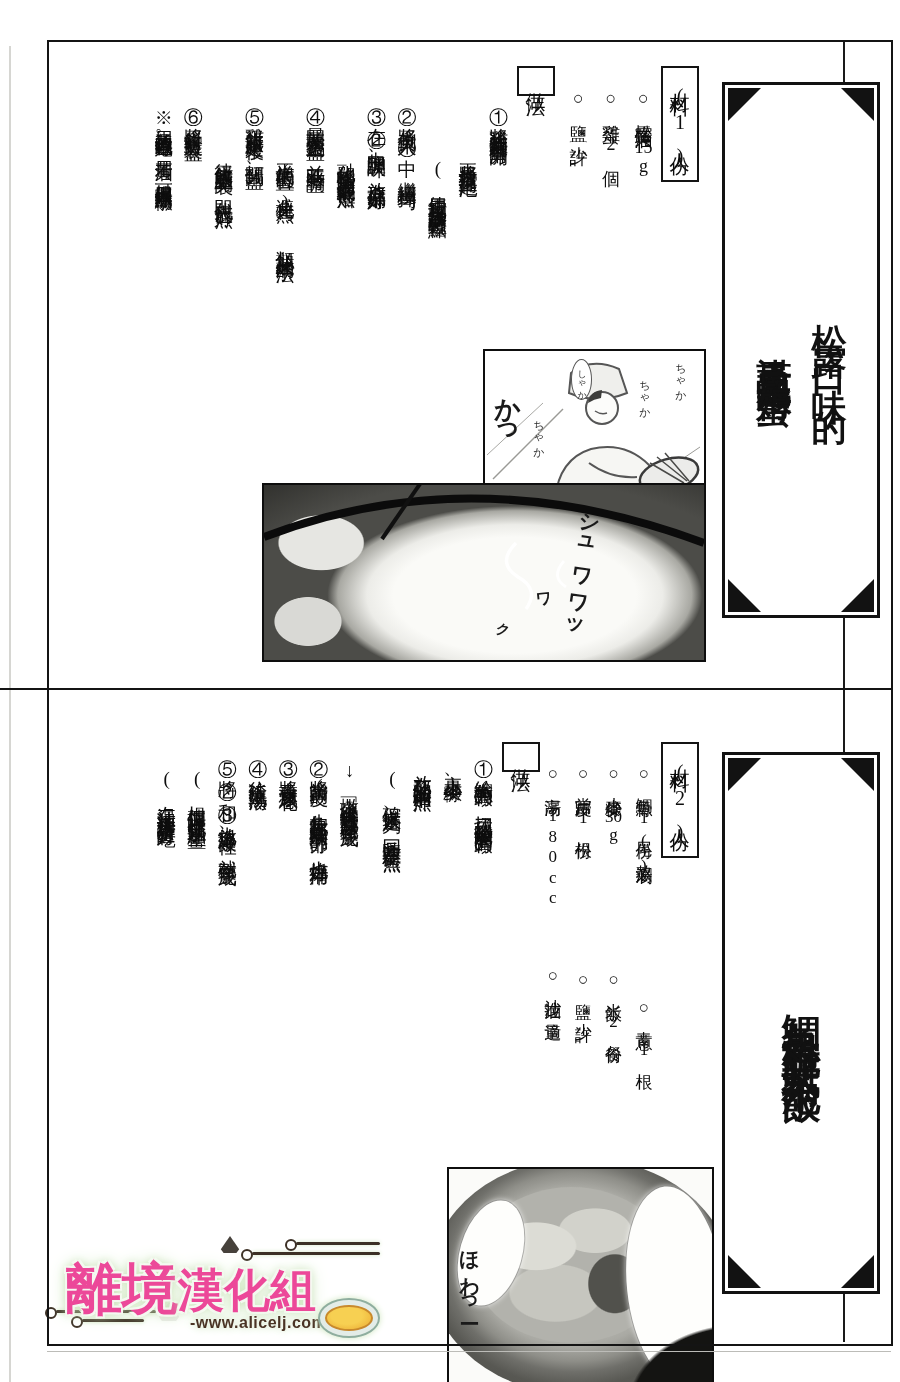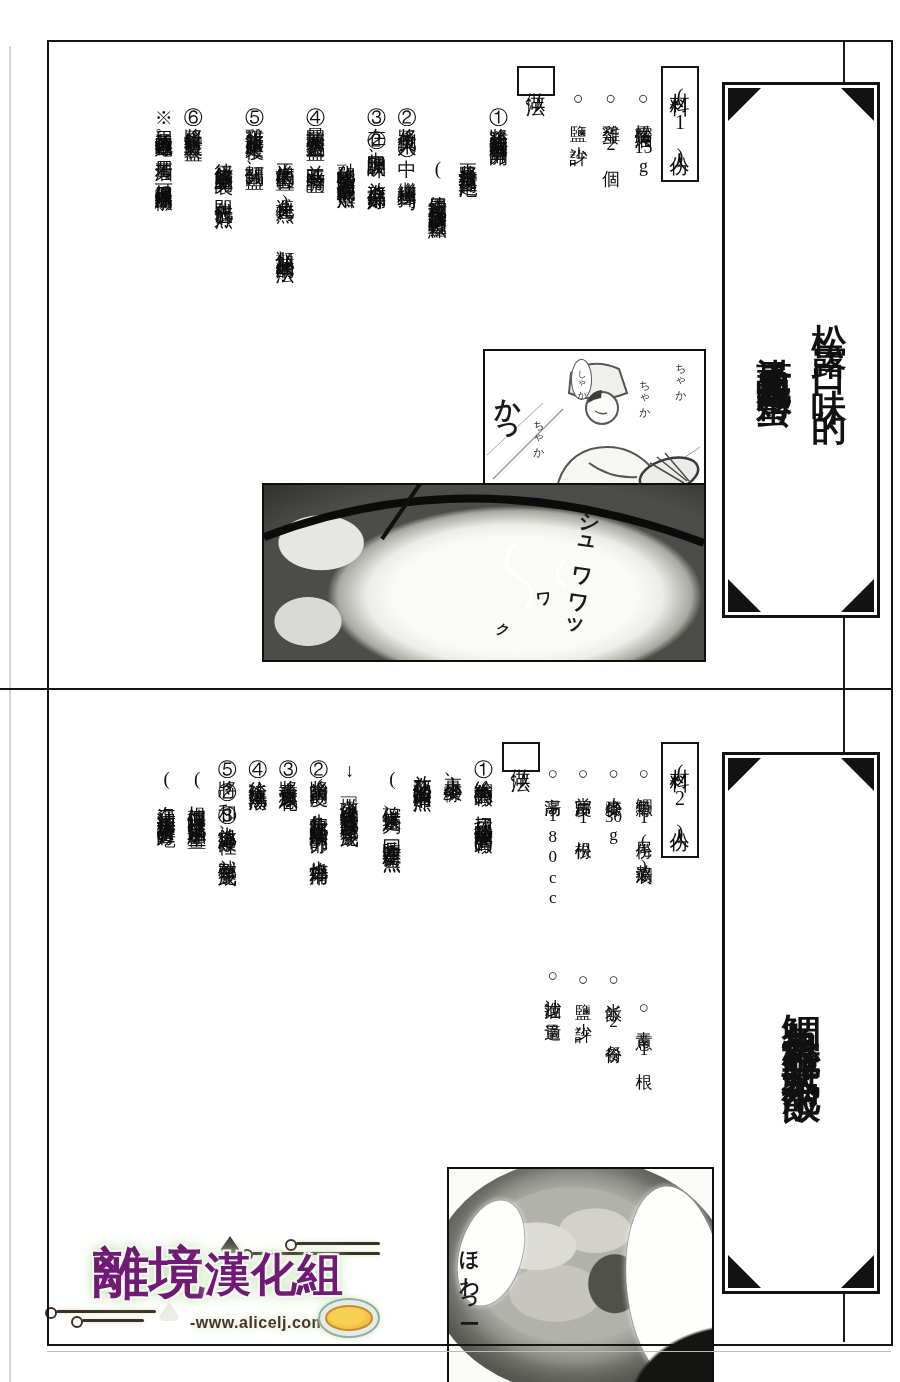--- a/index.html
+++ b/index.html
@@ -79,22 +79,22 @@
  radial-gradient(ellipse 30% 42% at 72% 62%, #51514c 0 44%, rgba(0,0,0,0) 46%),
  radial-gradient(ellipse 46% 36% at 42% 68%, #c6c6bf 0 50%, rgba(0,0,0,0) 52%),
  radial-gradient(ellipse at 50% 50%, #b2b2ac 0 70%, #9c9c96 100%);}
 .steam{position:absolute;background:#fefefc;border-radius:50%;box-shadow:0 0 0 1px rgba(120,120,118,.55),0 0 6px rgba(255,255,255,.9);}
 .steam-left{left:4%;top:14%;width:62px;height:108px;transform:rotate(16deg);}
 .steam-right{right:-4%;top:8%;width:96px;height:200px;transform:rotate(-6deg);}
 .panelC::after{content:"";position:absolute;right:-30px;bottom:-24px;width:150px;height:110px;background:radial-gradient(ellipse at 100% 100%, #141412 0 52%, rgba(0,0,0,0) 54%);}
 
 
 .watermark{position:absolute;left:52px;top:1236px;width:330px;height:110px;z-index:25;font-family:"Liberation Sans",sans-serif;}
-.wm-title{position:absolute;left:14px;top:0;white-space:nowrap;color:#701a75;font-weight:700;z-index:2;
- text-shadow:2px 2px 0 #f4f9f0,-2px -2px 0 #f4f9f0,2px -2px 0 #f4f9f0,-2px 2px 0 #f4f9f0,0 0 10px #bedcab,0 0 18px #cde6bc;margin-left:27px;}
+.wm-title{position:absolute;left:14px;top:16px;white-space:nowrap;color:#ec4899;font-weight:700;z-index:2;
+ text-shadow:2px 2px 0 #f4f9f0,-2px -2px 0 #f4f9f0,2px -2px 0 #f4f9f0,-2px 2px 0 #f4f9f0,0 0 10px #bedcab,0 0 18px #cde6bc;}
 .wm-big{font-size:56px;}
 .wm-small{font-size:46px;position:relative;top:-2px;}
 .wm-url{position:absolute;left:138px;top:78px;color:#4a3425;font-weight:700;font-size:16px;letter-spacing:.5px;z-index:2;
  text-shadow:1px 1px 0 #f0f7ec,-1px -1px 0 #f0f7ec,0 0 8px #bedcab;}
 .stick{position:absolute;height:3px;background:#3c3025;border-radius:2px;box-shadow:0 0 4px #cfe6bf;z-index:1;}
 .stick::before{content:"";position:absolute;left:-11px;top:-3px;width:8px;height:8px;border:2px solid #3c3025;border-radius:50%;background:#fff;}
 .stick-t1{right:2px;top:16px;width:128px;}
 .stick-t2{right:2px;top:6px;width:84px;}
 .stick-b1{left:4px;top:74px;width:100px;}
 .stick-b2{left:30px;top:83px;width:62px;}

